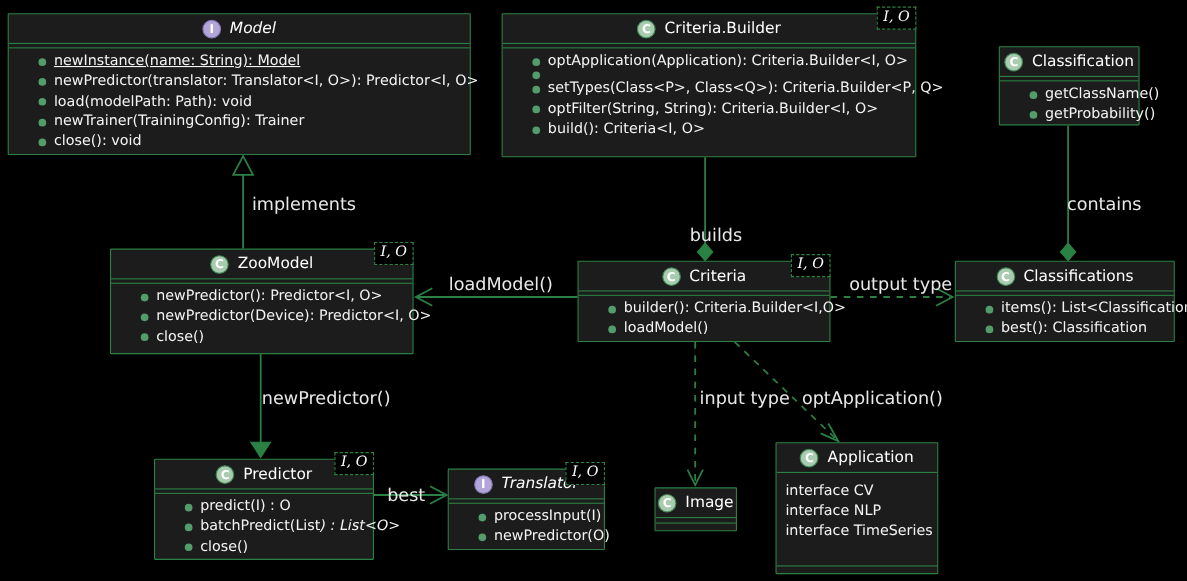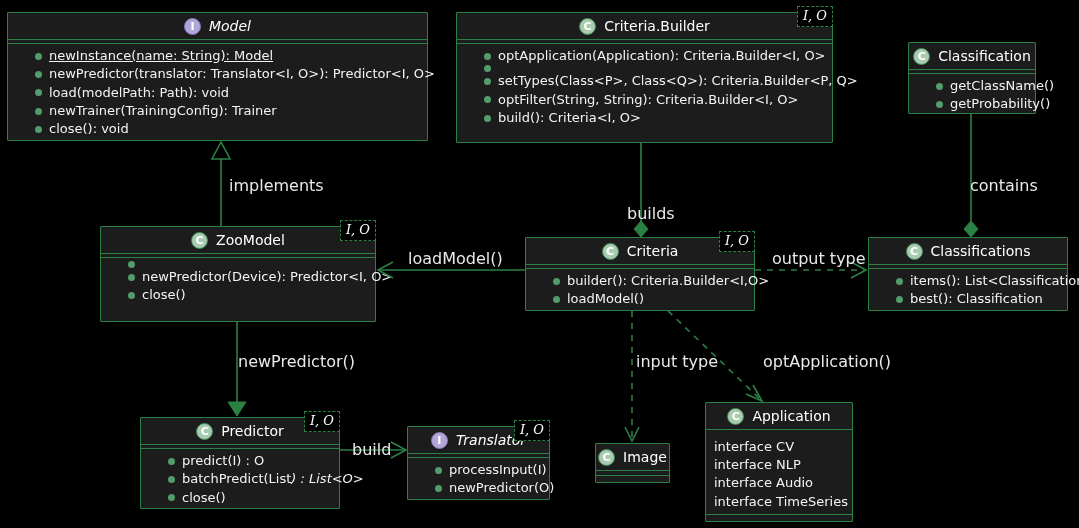--- a/index.html
+++ b/index.html
@@ -60,21 +60,21 @@
 
   
   #lbl-implements { left:229px; top:176px; }
   #lbl-builds     { left:627px; top:176px;margin-top:28px; }
   #lbl-contains   { left:970px; top:176px; }
   #lbl-loadmodel  { left:408px; top:249px; }
   #lbl-outputtype { left:772px; top:249px; }
   #lbl-newpredictor { left:238px; top:352px; }
   #lbl-uses       { left:352px; top:440px; }
   #lbl-inputtype  { left:636px; top:352px; }
-  #lbl-optapplication { left:729px; top:352px;margin-left:34px; }
+  #lbl-optapplication { left:729px; top:352px; }
 </style>
 </head>
 <body>
 
 <div id="canvas">
 
   <div class="cls" id="box-model">
     <div class="cls-title">
       <span class="icon iface-kind">I</span>
       <span class="iface-title">Model</span>
@@ -155,20 +155,21 @@
   <div class="cls" id="box-zoomodel">
     <div class="generic-tab">I, O</div>
     <div class="cls-title">
       <span class="icon class-kind">C</span>
       <span>ZooModel</span>
     </div>
     <div class="fields-empty"></div>
     <ul class="members">
       <li>
           <span class="dot"></span>
+          <span class="mtext">newPredictor(): Predictor&lt;I, O&gt;</span>
         </li>
       <li>
           <span class="dot"></span>
           <span class="mtext">newPredictor(Device): Predictor&lt;I, O&gt;</span>
         </li>
       <li>
           <span class="dot"></span>
           <span class="mtext">close()</span>
         </li>
     </ul>
@@ -262,21 +263,20 @@
   </div>
 
   <div class="cls" id="box-application">
     <div class="cls-title">
       <span class="icon class-kind">C</span>
       <span>Application</span>
     </div>
     <div class="plain-fields">
       <div>interface CV</div>
       <div>interface NLP</div>
-      <div>interface Audio</div>
       <div>interface TimeSeries</div>
     </div>
     <div class="empty-strip"></div>
   </div>
 
   <svg id="edges" width="1079" height="528" viewBox="0 0 1079 528">
 
     <line x1="221" y1="226" x2="221" y2="158" stroke="#2b8044" stroke-width="1.6"></line>
     <polygon points="221,142 212,159 230,159" fill="#000000" stroke="#2b8044" stroke-width="1.6"></polygon>
 
@@ -304,17 +304,17 @@
     <line x1="668" y1="311" x2="760" y2="399" stroke="#2b8044" stroke-width="1.6" stroke-dasharray="6,6"></line>
     <polyline points="753,385 762,401 746,394" fill="none" stroke="#2b8044" stroke-width="1.6"></polyline>
   </svg>
 
   <div class="edge-label" id="lbl-implements">implements</div>
   <div class="edge-label" id="lbl-builds">builds</div>
   <div class="edge-label" id="lbl-contains">contains</div>
   <div class="edge-label" id="lbl-loadmodel">loadModel()</div>
   <div class="edge-label" id="lbl-outputtype">output type</div>
   <div class="edge-label" id="lbl-newpredictor">newPredictor()</div>
-  <div class="edge-label" id="lbl-uses">build</div>
+  <div class="edge-label" id="lbl-uses">best</div>
   <div class="edge-label" id="lbl-inputtype">input type</div>
   <div class="edge-label" id="lbl-optapplication">optApplication()</div>
 
 </div>
 
 </body></html>

